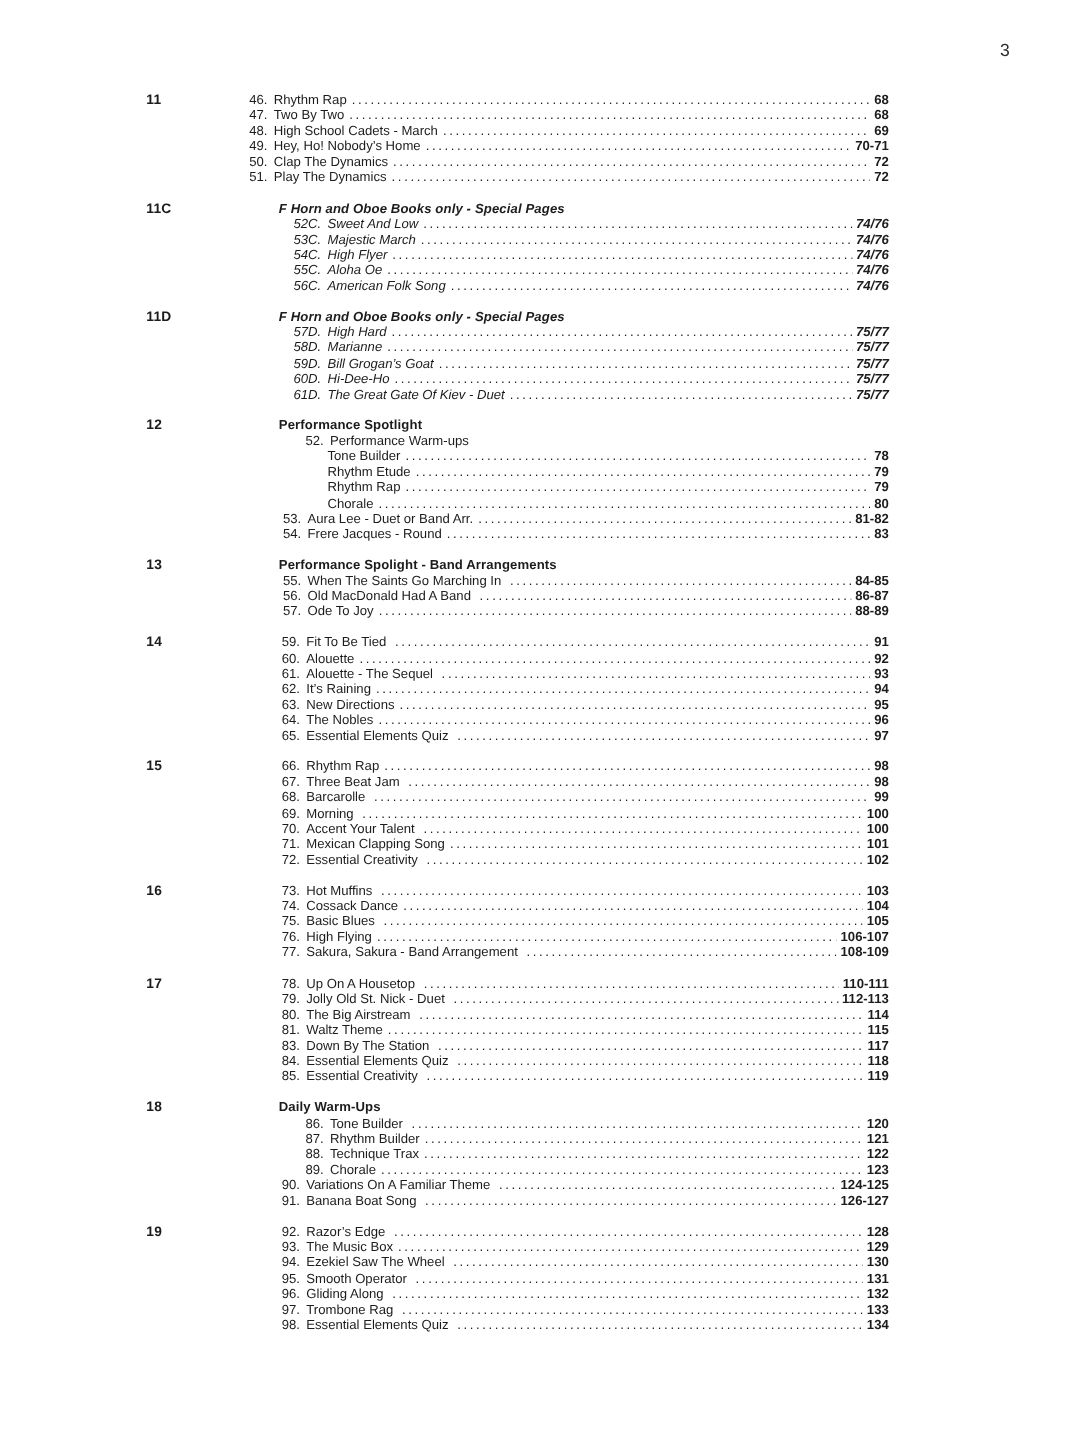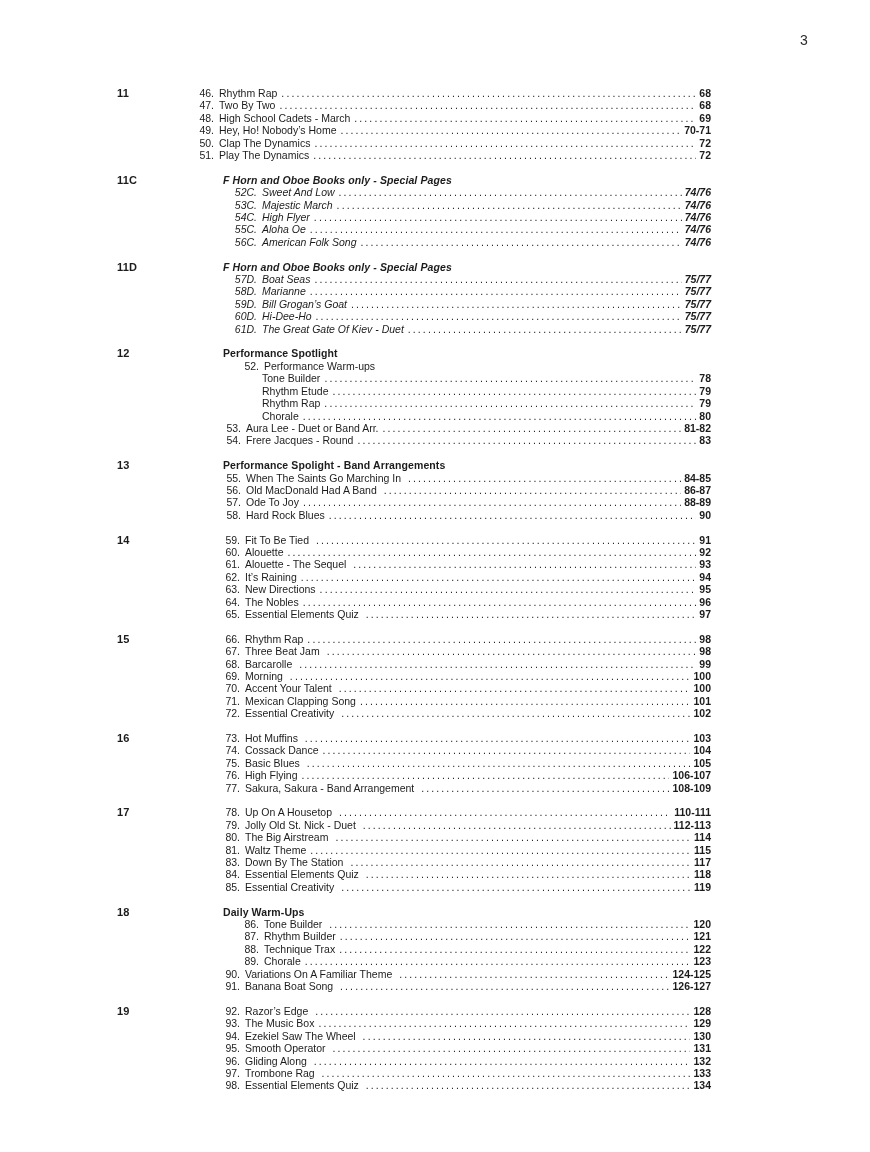--- a/index.html
+++ b/index.html
@@ -9,21 +9,21 @@
     background:#ffffff;
     color:#1c1c1c;
     font-family:"Liberation Sans", sans-serif;
     overflow:hidden;
   }
   .pagenum {
     position:absolute; top:33px; left:800px;
     font-size:14px; line-height:14px; color:#2a2a2a;
   }
   .toc {
-    position:absolute; top:87px; left:117px; width:594px;
+    position:absolute; top:74px; left:117px; width:594px;
   }
   .section { display:flex; }
   .section + .section { margin-top:12.4px; }
   .unit {
     flex:none; width:68px;
     font-weight:700; font-size:11px; line-height:12.4px;
     letter-spacing:0.2px;
   }
   .rows { flex:1 1 auto; min-width:0; }
   .row {
@@ -146,21 +146,21 @@
         </div>
       </div>
       <div class="section">
         <div class="unit">11D</div>
         <div class="rows">
           <div class="row ih hdr it">
             <span class="title">F Horn and Oboe Books only - Special Pages</span>
           </div>
           <div class="row i1i it">
             <span class="num nw">57D.</span>
-            <span class="title">Boat Seas</span>
+            <span class="title">High Hard</span>
             <span class="dots"></span>
             <span class="pg">75/77</span>
           </div>
           <div class="row i1i it">
             <span class="num nw">58D.</span>
             <span class="title">Marianne</span>
             <span class="dots"></span>
             <span class="pg">75/77</span>
           </div>
           <div class="row i1i it">
@@ -243,26 +243,20 @@
             <span class="num">56.</span>
             <span class="title">Old MacDonald Had A Band </span>
             <span class="dots"></span>
             <span class="pg">86-87</span>
           </div>
           <div class="row i1">
             <span class="num">57.</span>
             <span class="title">Ode To Joy</span>
             <span class="dots"></span>
             <span class="pg">88-89</span>
-          </div>
-          <div class="row i1">
-            <span class="num">58.</span>
-            <span class="title">Hard Rock Blues</span>
-            <span class="dots"></span>
-            <span class="pg">90</span>
           </div>
         </div>
       </div>
       <div class="section">
         <div class="unit">14</div>
         <div class="rows">
           <div class="row i0">
             <span class="num">59.</span>
             <span class="title">Fit To Be Tied </span>
             <span class="dots"></span>

